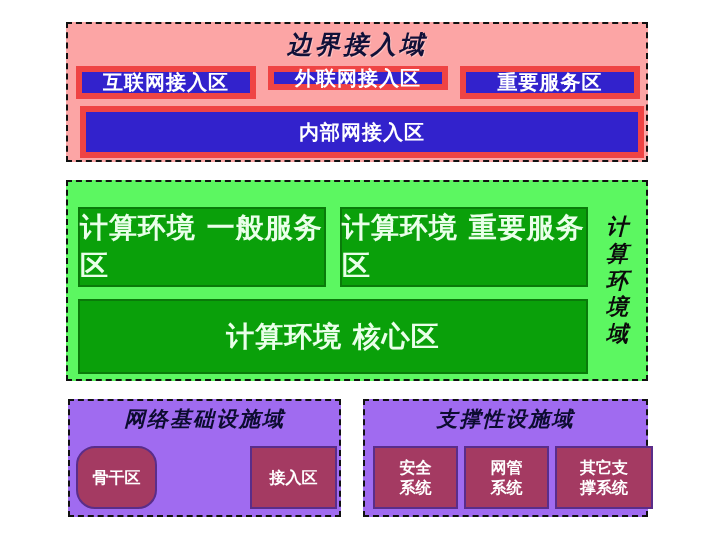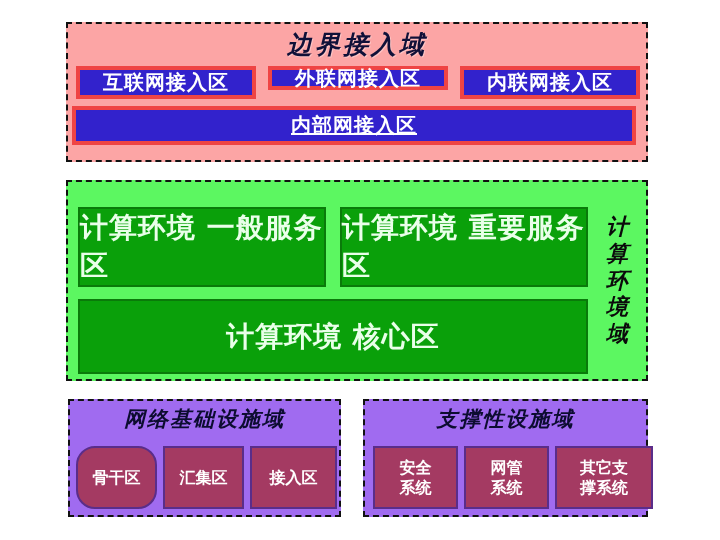--- a/index.html
+++ b/index.html
@@ -49,33 +49,33 @@
     color: #101038;
     letter-spacing: 3px;
     font-family: "DejaVu Sans", "Liberation Sans", sans-serif;
     font-style: italic;
     text-shadow: 1px 1px 0 rgba(255,255,255,0.35);
   }
   .zone-blue {
     position: absolute;
     box-sizing: border-box;
     background: #3222cc;
-    border: 4px solid #ef4444;
+    border: 6px solid #ef4444;
     color: #ffffff;
     display: flex;
     align-items: center;
     justify-content: center;
     font-size: 20px;
     font-weight: bold;
     letter-spacing: 1px;
   }
   .zb1 { left: 8px;   top: 42px; width: 180px; height: 33px; }
   .zb2 { left: 200px; top: 42px; width: 180px; height: 24px; }
   .zb3 { left: 392px; top: 42px; width: 180px; height: 33px; }
-  .zb-wide { left: 4px; top: 82px; width: 564px; height: 39px; text-decoration: underline; }
+  .zb-wide { left: 12px; top: 82px; width: 564px; height: 52px; }
 
   
   .domain-compute {
     left: 66px;
     top: 180px;
     width: 582px;
     height: 201px;
     background: #5cf761;
   }
   .zone-green {
@@ -162,21 +162,21 @@
 </head>
 <body>
 
 <div class="canvas">
 
   <div class="domain domain-boundary">
     <div class="domain-title">边界接入域</div>
 
     <div class="zone-blue zb1">互联网接入区</div>
     <div class="zone-blue zb2">外联网接入区</div>
-    <div class="zone-blue zb3">内联网接入区</div>
+    <div class="zone-blue zb3">重要服务区</div>
     <div class="zone-blue zb-wide">内部网接入区</div>
   </div>
 
   <div class="domain domain-compute">
     <div class="zone-green zg1">计算环境 一般服务区</div>
     <div class="zone-green zg2">计算环境 重要服务区</div>
     <div class="zone-green zg-wide">计算环境 核心区</div>
 
     <div class="compute-vtitle">
       <span>计</span>
@@ -186,23 +186,20 @@
       <span>域</span>
     </div>
   </div>
 
   <div class="domain domain-purple domain-net">
     <div class="domain-title">网络基础设施域</div>
 
     <div class="zone-maroon zn1">
       <span>骨干区</span>
     </div>
-    <div class="zone-maroon zn2">
-      <span>汇集区</span>
-    </div>
     <div class="zone-maroon zn3">
       <span>接入区</span>
     </div>
   </div>
 
   <div class="domain domain-purple domain-supp">
     <div class="domain-title">支撑性设施域</div>
 
     <div class="zone-maroon zs1">
       <span>安全</span>

